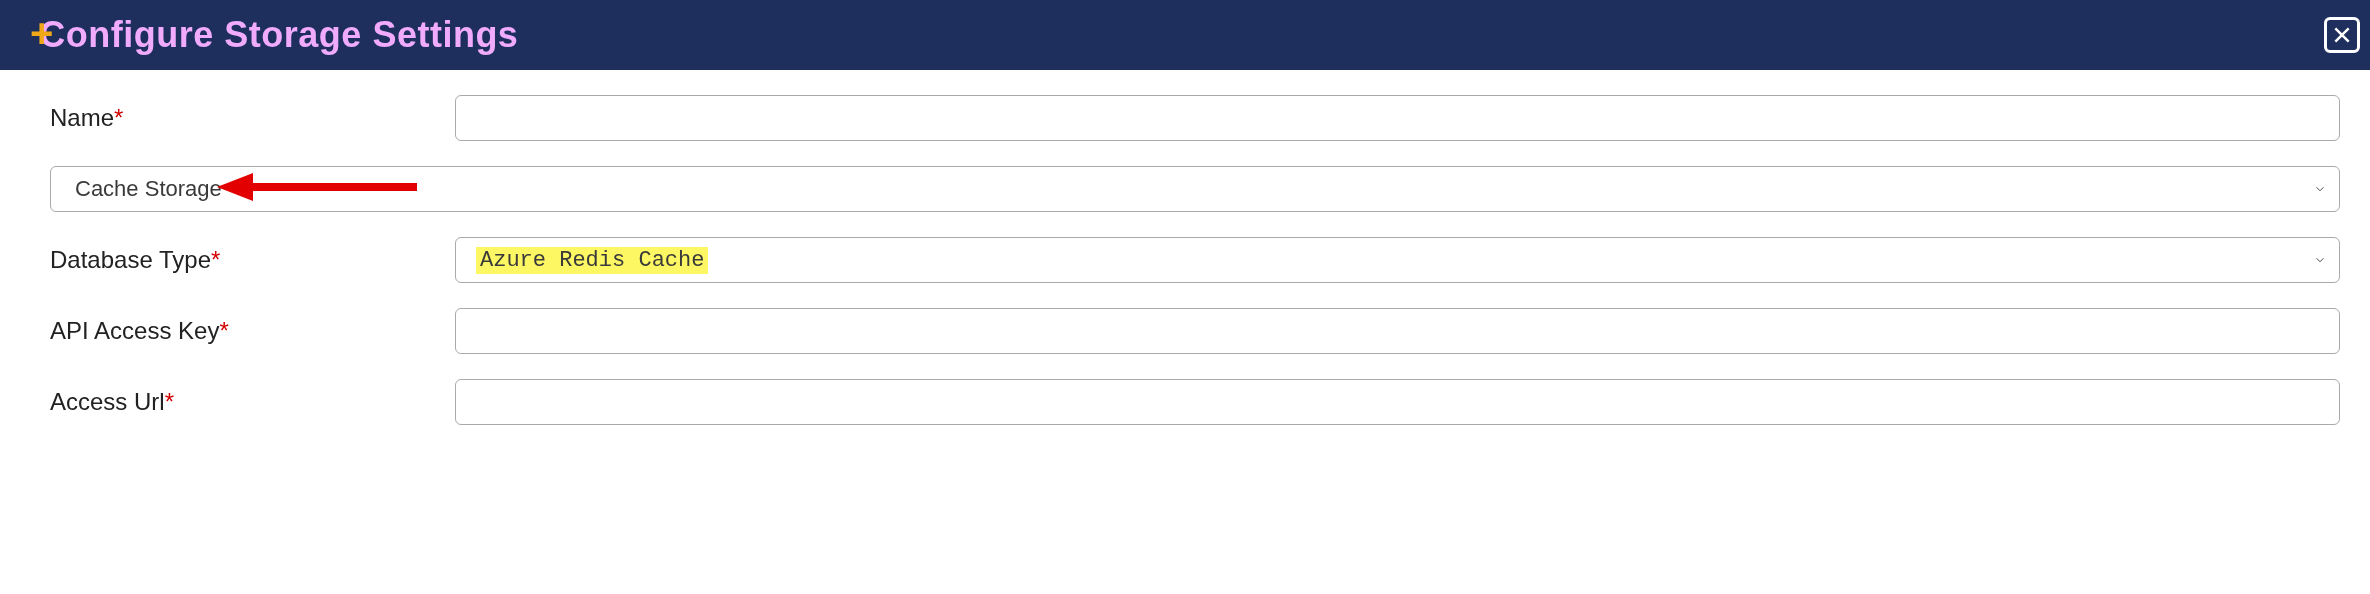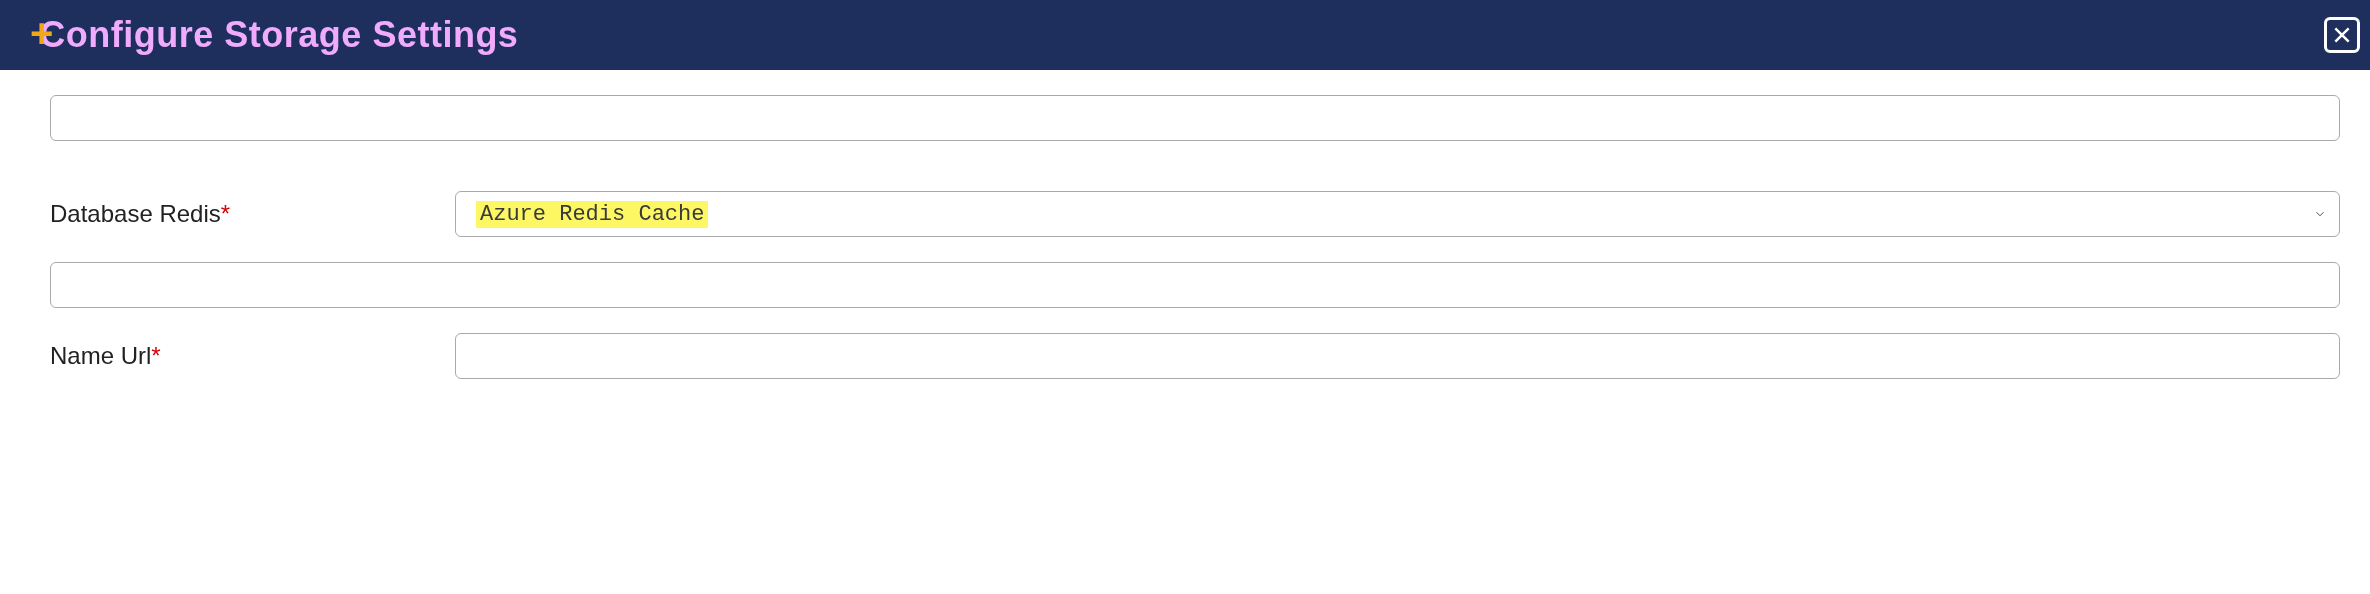--- a/index.html
+++ b/index.html
@@ -126,52 +126,74 @@
   <div class="close-btn">
     <svg viewBox="0 0 24 24">
       <path d="M4 4 L20 20 M20 4 L4 20" fill="none"></path>
     </svg>
   </div>
 </div>
 
 <div class="form-area">
 
   <div class="form-row">
+    <div class="label">
+      <span>Name</span><span class="required">*</span>
+    </div>
     <div class="control">
       <input type="text" class="text-input" value="" style="">
     </div>
   </div>
 
   <div class="form-row">
+    <div class="control">
+      <div class="select-box">
+        <span>Cache Storage</span>
+        <span class="chevron">
+          <svg viewBox="0 0 24 24">
+              <path d="M6 9 L12 15 L18 9"></path>
+            </svg>
+        </span>
+      </div>
+      <div class="arrow-annotation">
+        <svg viewBox="0 0 200 40">
+          <line x1="200" y1="20" x2="30" y2="20" stroke="#e20000" stroke-width="8"></line>
+          <polygon points="0,20 36,6 36,34" fill="#e20000"></polygon>
+        </svg>
+      </div>
+    </div>
   </div>
 
   <div class="form-row">
     <div class="label">
-      <span>Database Redis</span><span class="required">*</span>
+      <span>Database Type</span><span class="required">*</span>
     </div>
     <div class="control">
       <div class="select-box">
         <span class="highlight">Azure Redis Cache</span>
         <span class="chevron">
           <svg viewBox="0 0 24 24">
               <path d="M6 9 L12 15 L18 9"></path>
             </svg>
         </span>
       </div>
     </div>
   </div>
 
   <div class="form-row">
+    <div class="label">
+      <span>API Access Key</span><span class="required">*</span>
+    </div>
     <div class="control">
       <input type="text" class="text-input" value="" style="">
     </div>
   </div>
 
   <div class="form-row">
     <div class="label">
-      <span>Name Url</span><span class="required">*</span>
+      <span>Access Url</span><span class="required">*</span>
     </div>
     <div class="control">
       <input type="text" class="text-input" value="" style="">
     </div>
   </div>
 
 </div>
 
 </body></html>

